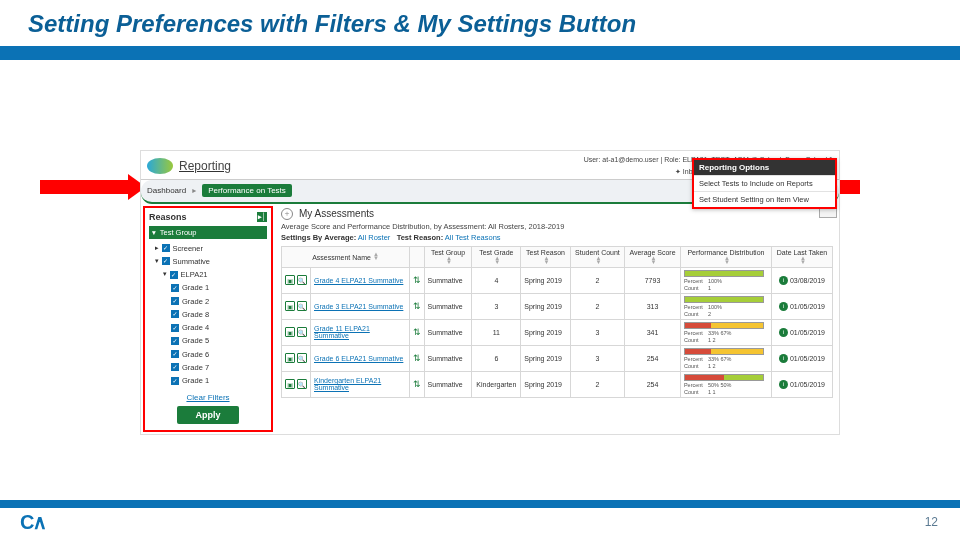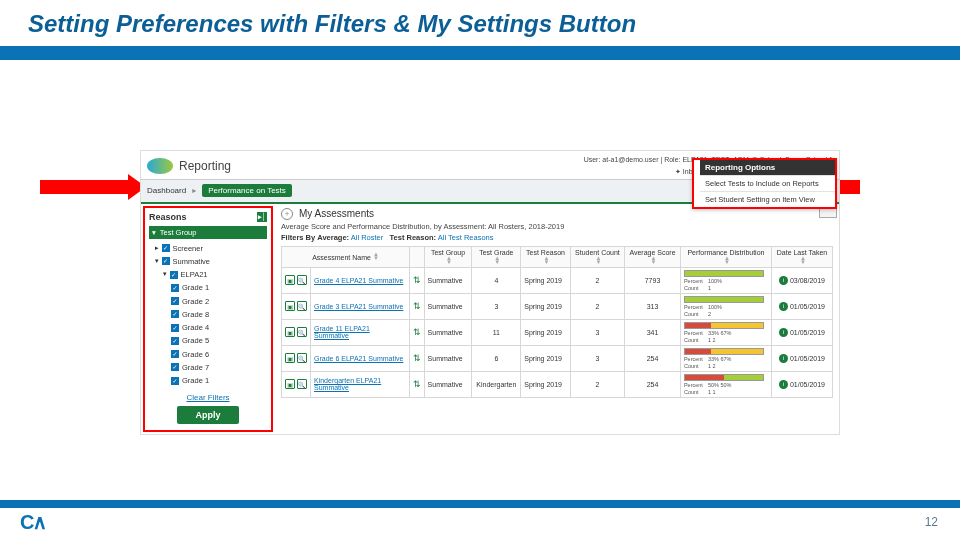--- a/index.html
+++ b/index.html
@@ -9,30 +9,30 @@
   .blue-band { height: 14px; background: #0b72b5; }
   .stage { position: relative; padding: 40px 0 0 0; height: 420px; }
   .arrow { position: absolute; width: 90px; height: 14px; background: #ff0000; top: 120px; }
   .arrow.left { left: 40px; }
   .arrow.right { right: 100px; }
   .arrow::after { content: ""; position: absolute; right: -16px; top: -6px; border-top: 13px solid transparent; border-bottom: 13px solid transparent; border-left: 18px solid #ff0000; }
   .arrow.left::after { right: -16px; }
   .arrow.right::after { left: -16px; right: auto; border-left: none; border-right: 18px solid #ff0000; }
   .app { position: absolute; left: 140px; top: 90px; width: 700px; border: 1px solid #ddd; background: #fff; font-size: 8px; color: #333; }
   .app-top { display: flex; justify-content: space-between; align-items: center; padding: 4px 6px 2px; border-bottom: 1px solid #ccc; }
-  .app-logo { display: flex; align-items: center; gap: 6px; }
+  .app-logo { display: flex; align-items: center; gap: 6px; text-decoration: underline; }
   .logo-swirl { width: 26px; height: 16px; border-radius: 50% 50% 50% 50%; background: linear-gradient(90deg,#2aa8d8 0%,#9ac83c 100%); }
   .brand { font-size: 12px; color: #444; font-weight: 500; }
   .userline { font-size: 7px; color: #444; text-align: right; line-height: 1.4; }
   .toollinks { display: flex; gap: 8px; justify-content: flex-end; margin-top: 2px; }
   .toollinks span { display: inline-flex; align-items: center; gap: 2px; cursor: pointer; }
   .gear { width: 7px; height: 7px; border: 1px solid #444; border-radius: 50%; display:inline-block; position:relative; }
   .chev { display:inline-block; width:6px; height:6px; }
   .chev::before { content:"▾"; font-size:6px; }
-  .crumbs { background: #eef1f4; padding: 4px 6px; display: flex; gap: 6px; align-items: center; font-size: 8px; border-bottom: 2px solid #1b7c3b; }
+  .crumbs { background: #eef1f4; padding: 4px 6px; display: flex; gap: 6px; align-items: center; font-size: 8px; border-bottom: 2px solid #1b7c3b; border-radius: 11px; }
   .crumb-sep { color: #888; }
   .crumb-pill { background: #1b7c3b; color: #fff; padding: 2px 6px; border-radius: 2px; }
   .crumbs .search { margin-left:auto; width:14px; height:14px; background:#1b7c3b; border-radius:2px; display:flex; align-items:center; justify-content:center; color:#fff; }
   .crumbs .search svg { width:8px; height:8px; }
   .app-body { display: flex; }
   .filters { width: 130px; border: 2px solid #ff0000; margin: 2px; padding: 4px 4px 6px; }
   .filters-head { display: flex; justify-content: space-between; align-items: center; font-size: 9px; font-weight: bold; margin-bottom: 4px; }
   .collapse-ico { width:10px; height:10px; background:#1b7c3b; color:#fff; display:inline-flex; align-items:center; justify-content:center; font-size:7px; }
   .tg { color:#fff; background:#1b7c3b; display:flex; align-items:center; gap:4px; padding:2px 3px; font-size:7.5px; margin-bottom:3px;}
   .tg::before { content:"▾"; }
@@ -65,21 +65,21 @@
   .upd { color:#1b7c3b; font-size:9px; }
   .perf { display:flex; flex-direction:column; gap:1px; }
   .bar { display:flex; height:7px; width:80px; border:1px solid #999; }
   .seg { height:100%; }
   .seg.g { background:#f5c431; }
   .seg.y { background:#a6ce39; }
   .seg.r { background:#d64b3a; }
   .pl { display:flex; font-size:5.5px; color:#555; gap:2px; }
   .pl span:first-child { width:22px; }
   .info { width:9px; height:9px; background:#1b7c3b; color:#fff; border-radius:50%; display:inline-flex; align-items:center; justify-content:center; font-size:6px; }
-  .dropdown { position:absolute; right:2px; top:-46px; width:145px; border:2px solid #ff0000; background:#fff; z-index:5; box-shadow:0 1px 4px rgba(0,0,0,0.25);padding-left:6px; }
+  .dropdown { position:absolute; right:2px; top:-46px; width:145px; border:2px solid #ff0000; background:#fff; z-index:5; box-shadow:0 1px 4px rgba(0,0,0,0.25); }
   .dropdown .dh { background:#333; color:#fff; padding:3px 5px; font-size:8px; font-weight:bold; }
   .dropdown .di { padding:3px 5px; font-size:7.5px; border-top:1px solid #e2e2e2; cursor:pointer; }
   .footer { position:absolute; bottom:0; left:0; right:0; padding:6px 22px 6px 20px; display:flex; justify-content:space-between; align-items:center; }
   .ca { font-size:20px; color:#0b72b5; font-weight:bold; letter-spacing:-2px; }
   .pgnum { font-size:12px; color:#5b7a92; }
   .blue-foot { position:absolute; bottom:32px; left:0; right:0; height:8px; background:#0b72b5; }
 </style>
 </head>
 <body>
 
@@ -197,21 +197,21 @@
         </div>
         <div class="helpers">
           <span class="helper-btn"></span>
         </div>
         <div class="sect-head">
           <span class="circ">＋</span>
           <span>My Assessments</span>
         </div>
         <div class="sub">Average Score and Performance Distribution, by Assessment: All Rosters, 2018-2019</div>
         <div class="filterby">
-          <span class="k">Filters By</span>
+          <span class="k">Settings By</span>
           <span class="k">Average:</span>
           <span class="v">All Roster</span>&nbsp;&nbsp;
           <span class="k">Test Reason:</span>
           <span class="v">All Test Reasons</span>
         </div>
         <table class="data">
           <thead>
               <tr id="thead-row">
                 <th colspan="2" style="width: 120px;">Assessment Name<span class="sort">▲<br>▼</span></th>
                 <th>&nbsp;</th>

